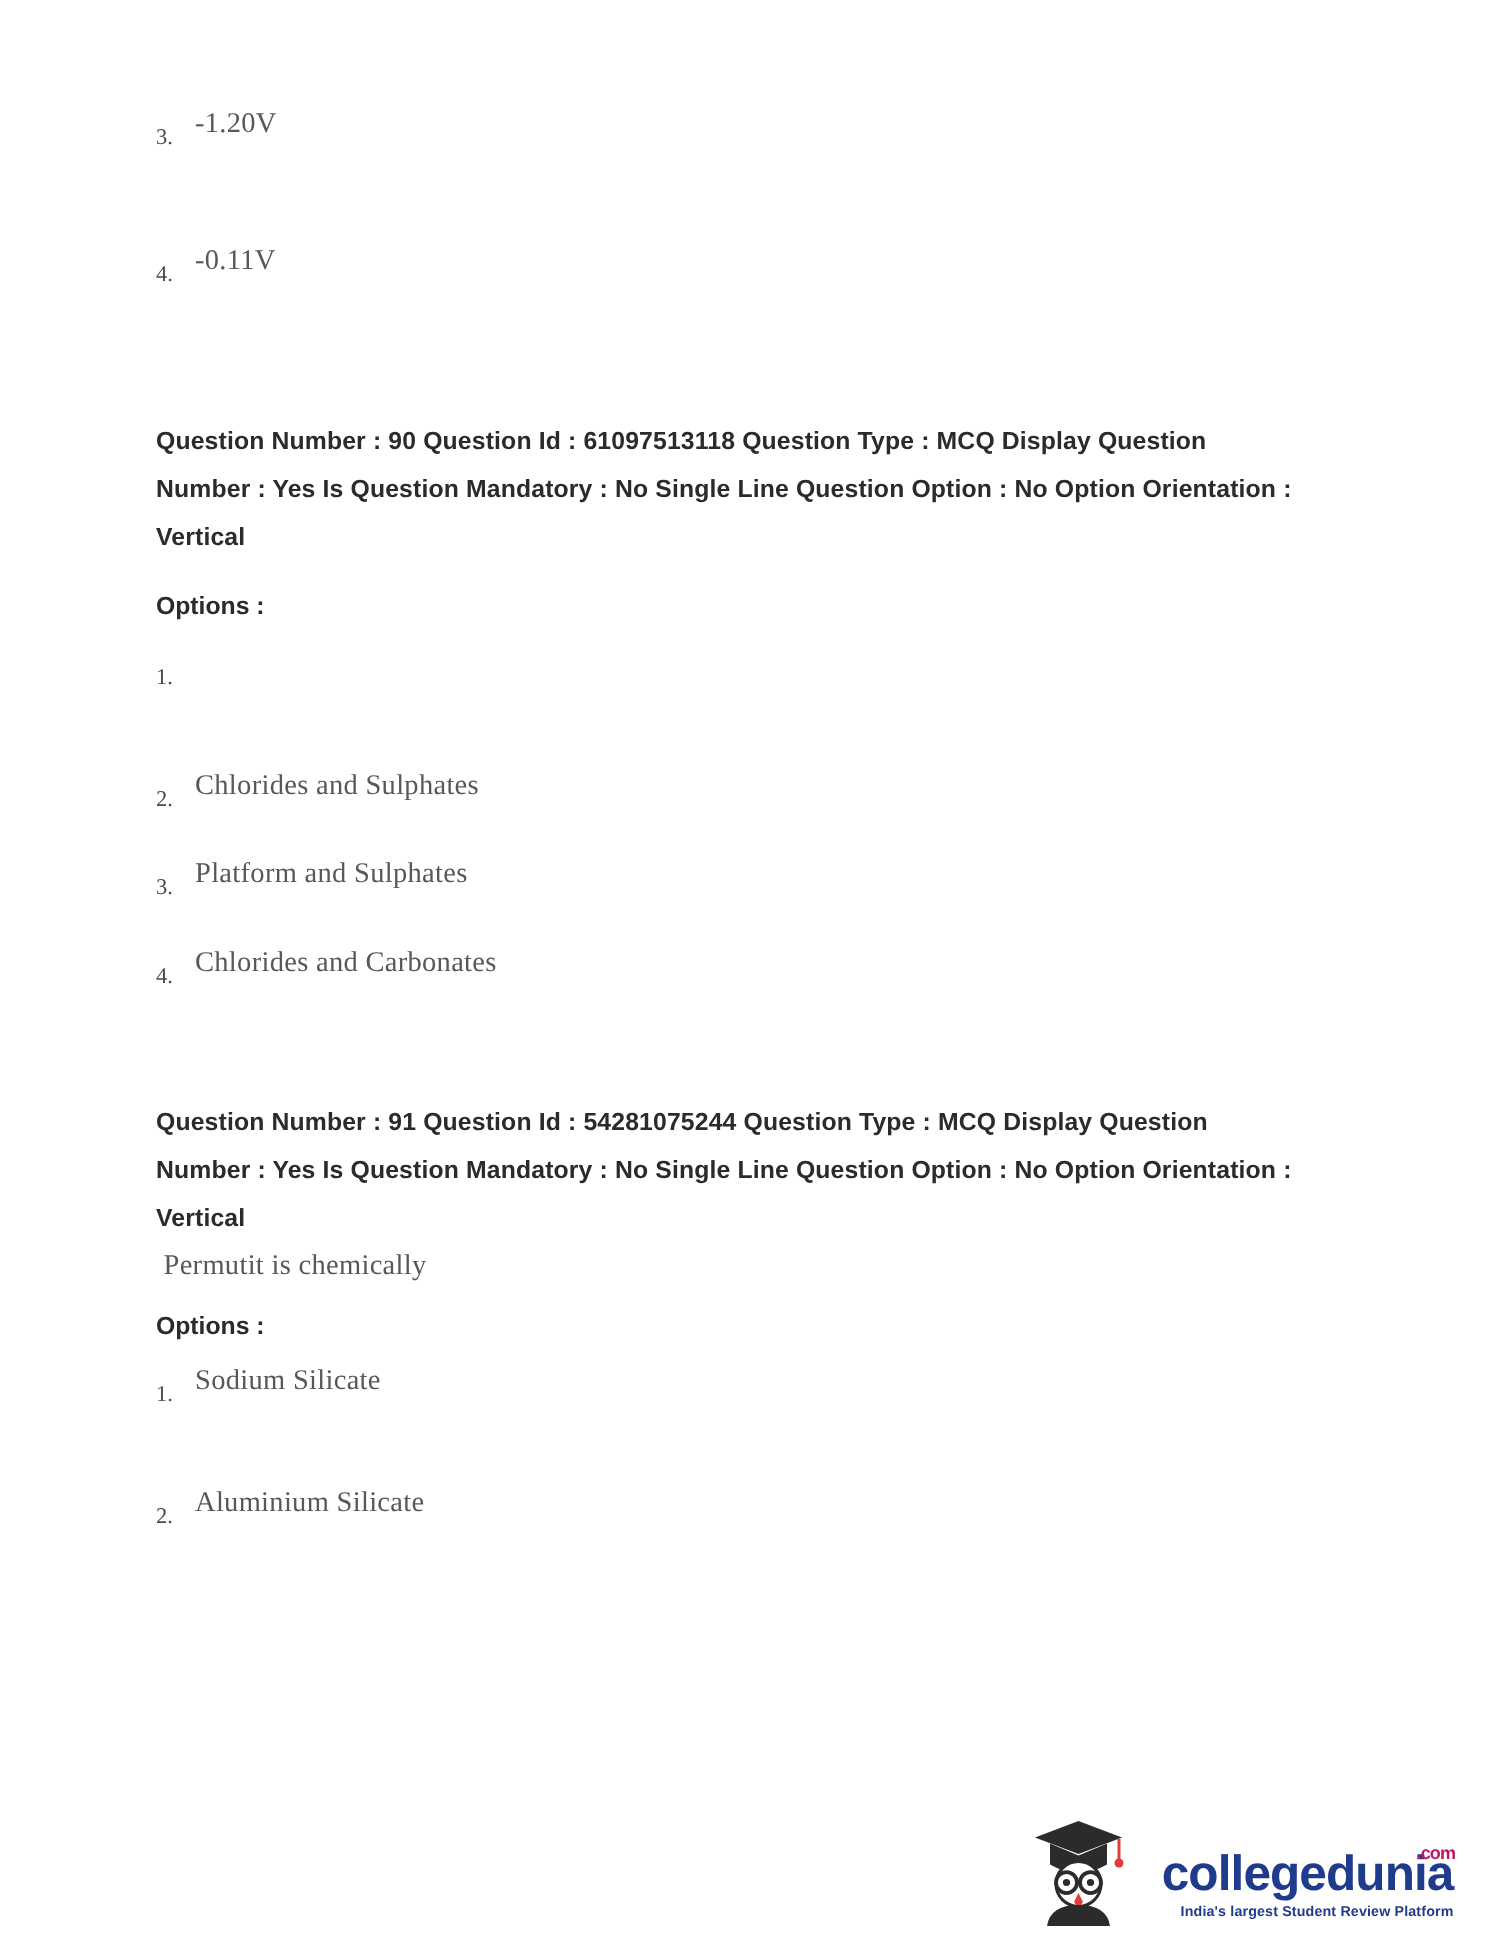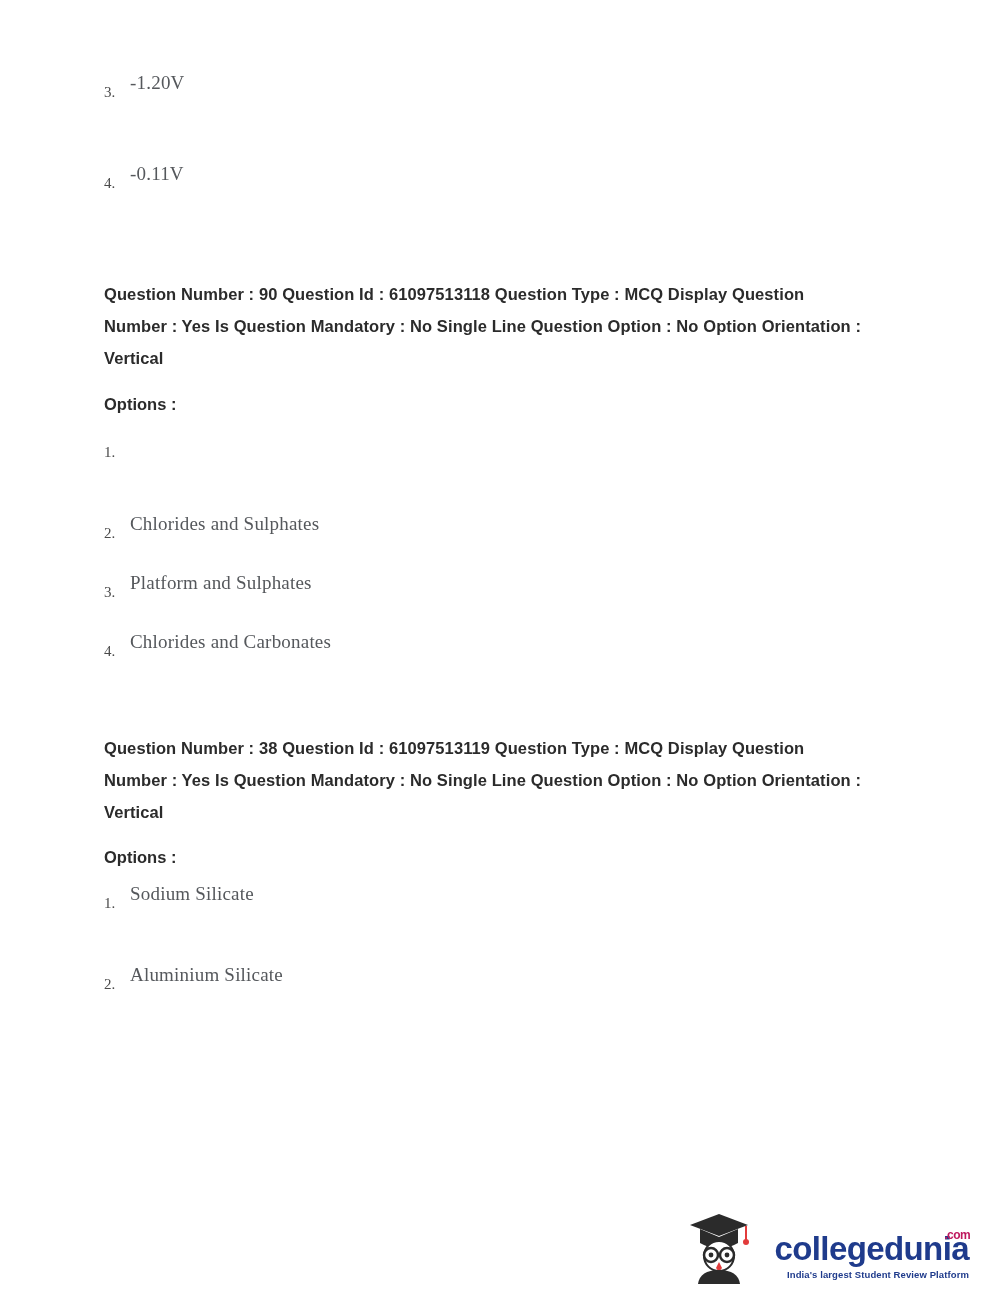--- a/index.html
+++ b/index.html
@@ -170,21 +170,22 @@
       <div class="opt-gap-sm"></div>
       <div class="option-row">
         <div class="option-num">4.</div>
         <div class="option-text">Chlorides and Carbonates</div>
       </div>
     </div>
 
     <div class="block-gap-l"></div>
 
     <div>
-      <div class="q-header">Question Number : 38 Question Id : 61097513119 Question Type : MCQ Display Question Number : Yes Is Question Mandatory : No Single Line Question Option : No Option Orientation : Vertical</div>
+      <div class="q-header">Question Number : 91 Question Id : 54281075244 Question Type : MCQ Display Question Number : Yes Is Question Mandatory : No Single Line Question Option : No Option Orientation : Vertical</div>
+      <div class="q-stem">Permutit is chemically</div>
       <div class="options-label">Options :</div>
 
       <div style="height:12px"></div>
       <div class="option-row">
         <div class="option-num">1.</div>
         <div class="option-text">Sodium Silicate</div>
       </div>
       <div class="opt-gap-md"></div>
       <div class="option-row">
         <div class="option-num">2.</div>

